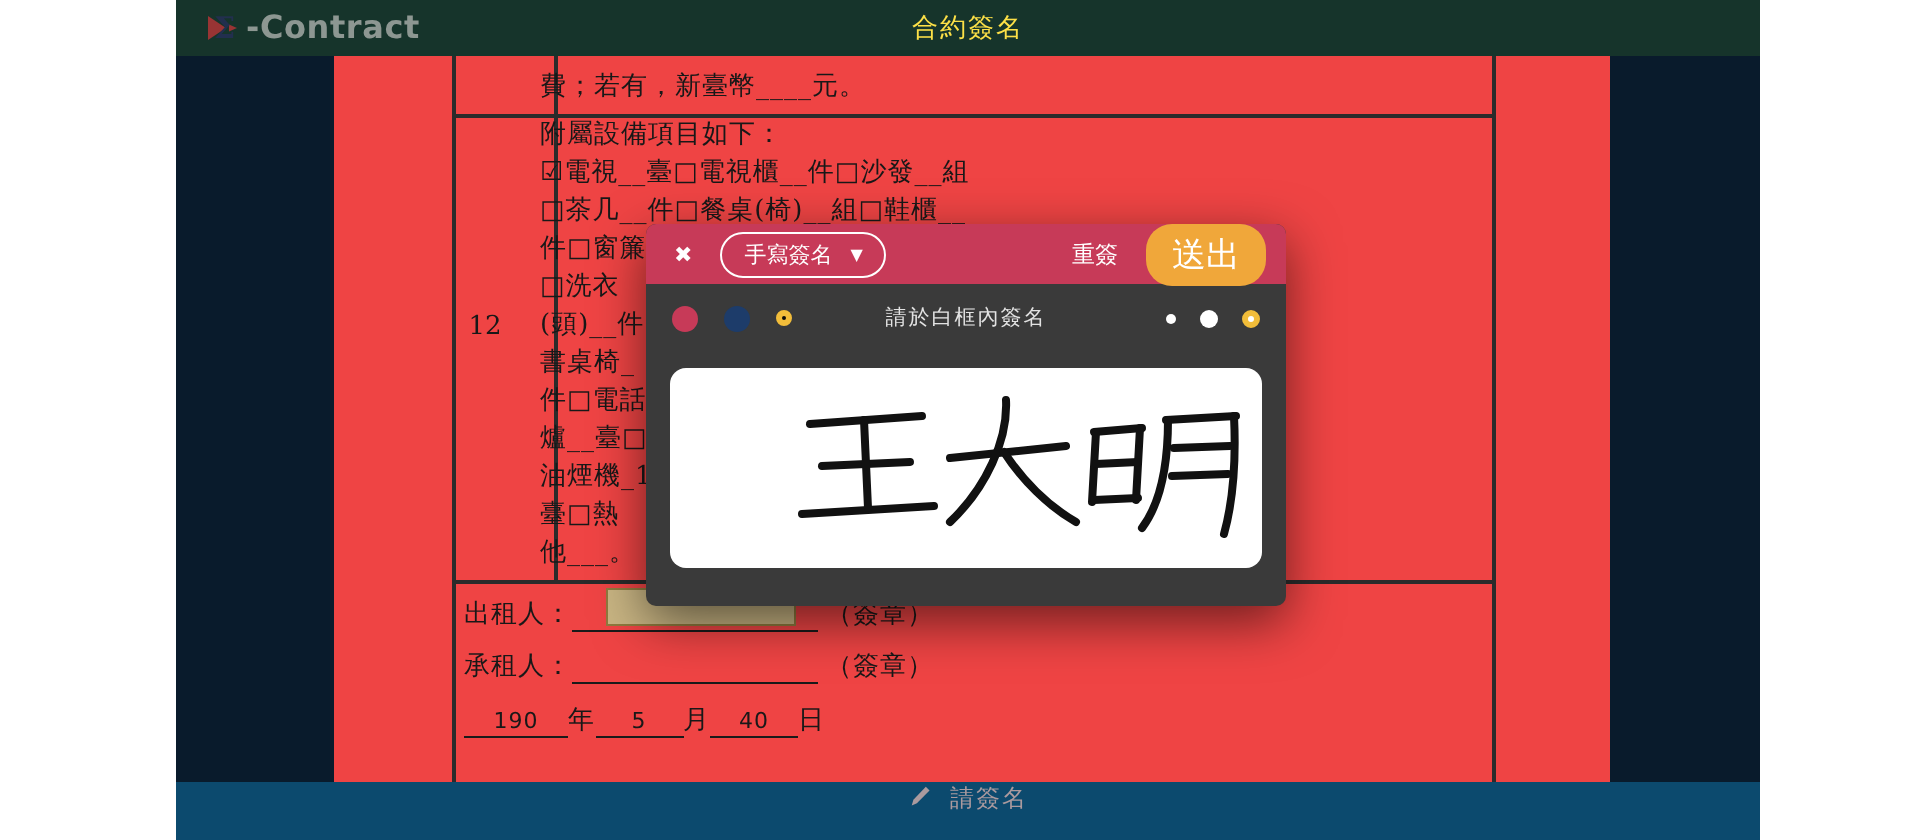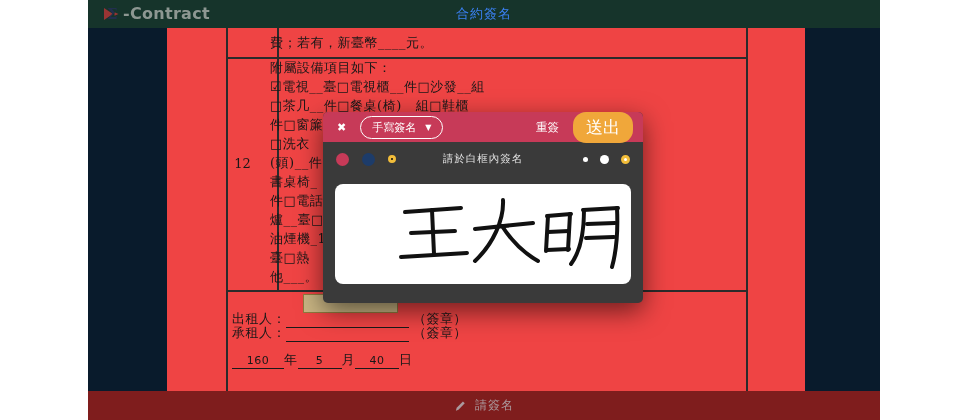--- a/index.html
+++ b/index.html
@@ -5,21 +5,21 @@
   * { box-sizing: border-box; margin: 0; padding: 0; }
   html,body { width:960px; height:420px; background:#ffffff; overflow:hidden;
     font-family:"DejaVu Sans", sans-serif; }
   .window { position:absolute; left:88px; top:0; width:792px; height:420px; }
 
   
   .hdr { position:absolute; top:0; left:0; right:0; height:28px; background:#16342b;
          display:flex; align-items:center; }
   .logo { position:absolute; left:14px; top:2px; display:flex; align-items:center; gap:1px; }
   .logo-text { color:#8d9792; font-size:16px; font-weight:bold; letter-spacing:.3px; }
-  .hdr-title { margin:0 auto; color:#3b82f6; font-size:13px; letter-spacing:1px; }
+  .hdr-title { margin:0 auto; color:#fde047; font-size:13px; letter-spacing:1px; }
 
   
   .viewer { position:absolute; top:28px; left:0; width:792px; height:363px; background:#091b2c; }
   .page { position:absolute; left:79px; top:0; width:638px; height:363px; background:#ef4444;
           color:#181818; font-family:"DejaVu Serif", serif; }
   .vline, .hline { position:absolute; background:#2b2b2b; }
   .vline { width:1.5px; } .hline { height:1.5px; }
   .v-left  { left:59px;  top:0; height:363px; }
   .v-mid   { left:110px; top:0; height:262px; }
   .v-right { left:579px; top:0; height:363px; }
@@ -29,30 +29,30 @@
   .toprow { position:absolute; left:103px; top:6px; font-size:13px; white-space:pre; letter-spacing:.5px; }
   .rownum { position:absolute; left:59px; top:128px; width:33px; text-align:center; font-size:13px; }
   .eq { position:absolute; left:103px; top:30px; }
   .eq div { height:19px; line-height:19px; font-size:13px; white-space:pre; letter-spacing:.5px; }
 
   .sig-field { position:absolute; left:136px; top:266px; width:95px; height:19px;
                background:#c9b583; border:1px solid #8f7a3e; }
 
   .botline { position:absolute; left:65px; font-size:13px; letter-spacing:.5px;
              display:flex; align-items:flex-end; }
-  .bl1 { top:282px; } .bl2 { top:296px; } .bl3 { top:323px; }
+  .bl1 { top:270px; } .bl2 { top:296px; } .bl3 { top:323px; }
   .uline { display:inline-block; width:123px; border-bottom:1.2px solid #1a1a1a; height:15px; }
   .seal { margin-left:4px; }
   .num { display:inline-block; border-bottom:1.2px solid #1a1a1a; height:16px; text-align:center;
          font-family:"DejaVu Sans", sans-serif; font-size:11px; line-height:15px; }
   .num-y { width:52px; } .num-m { width:44px; } .num-d { width:44px; }
 
   
-  .footer { position:absolute; left:0; right:0; top:391px; height:29px; background:#7f1d1d;
-            display:flex; align-items:center; justify-content:center; gap:8px;
+  .footer { position:absolute; left:0; right:0; top:391px; height:29px; background:#0c4a6e;
+            display:flex; justify-content:center; gap:8px;
             color:#ab9a9e; font-size:12px; letter-spacing:1px; }
 
   
   .modal { position:absolute; left:323px; top:112px; width:320px; height:191px;
            background:#3a3a3a; border-radius:5px; box-shadow:0 8px 26px rgba(0,0,0,.55); z-index:10; }
   .modal-hdr { height:30px; background:#c73a58; border-radius:5px 5px 0 0;
                display:flex; align-items:center; padding:0 10px; }
   .close { color:#fff; font-size:11px; margin-left:4px; cursor:pointer; }
   .mode { border:1.5px solid #fff; border-radius:14px; color:#fff; font-size:11px;
           padding:3px 11px; display:flex; gap:9px; align-items:center; margin-left:14px; cursor:pointer; }
@@ -124,21 +124,21 @@
         <span>出租人：</span>
         <span class="uline"></span>
         <span class="seal">（簽章）</span>
       </div>
       <div class="botline bl2">
         <span>承租人：</span>
         <span class="uline"></span>
         <span class="seal">（簽章）</span>
       </div>
       <div class="botline bl3">
-        <span class="num num-y">160</span>
+        <span class="num num-y">190</span>
         <span>年</span>
         <span class="num num-m">5</span>
         <span>月</span>
         <span class="num num-d">40</span>
         <span>日</span>
       </div>
     </div>
   </div>
 
   <div class="footer">

